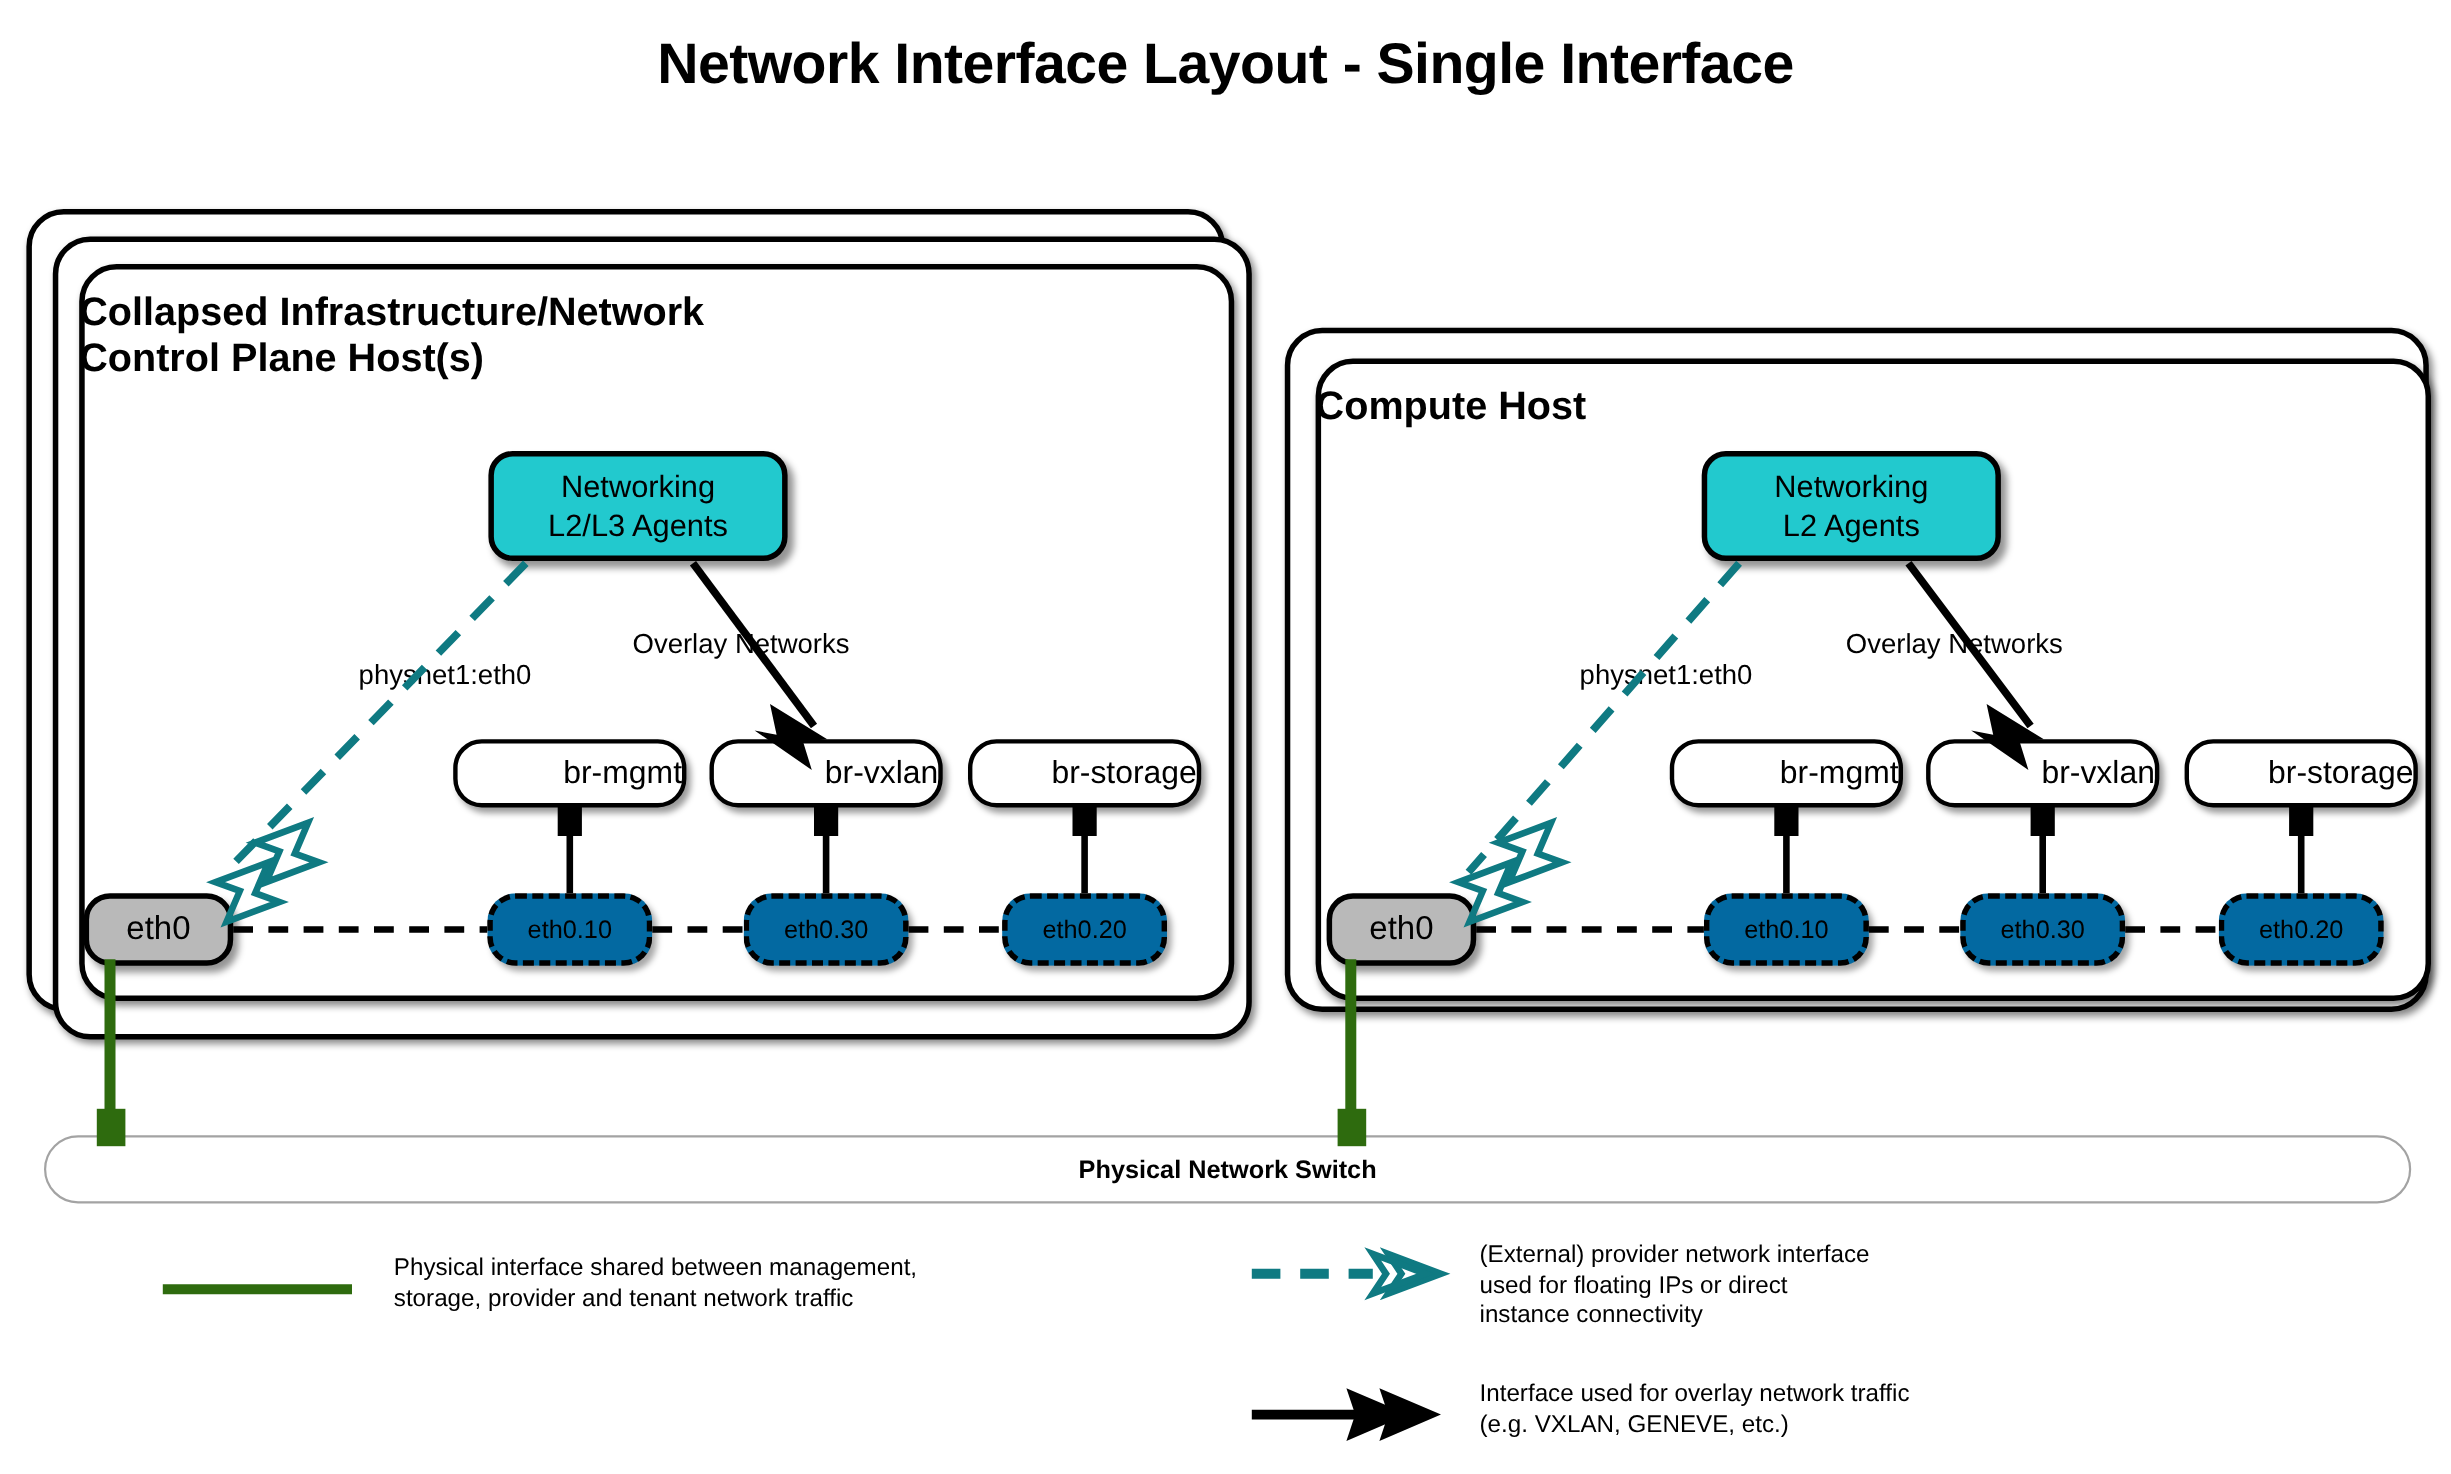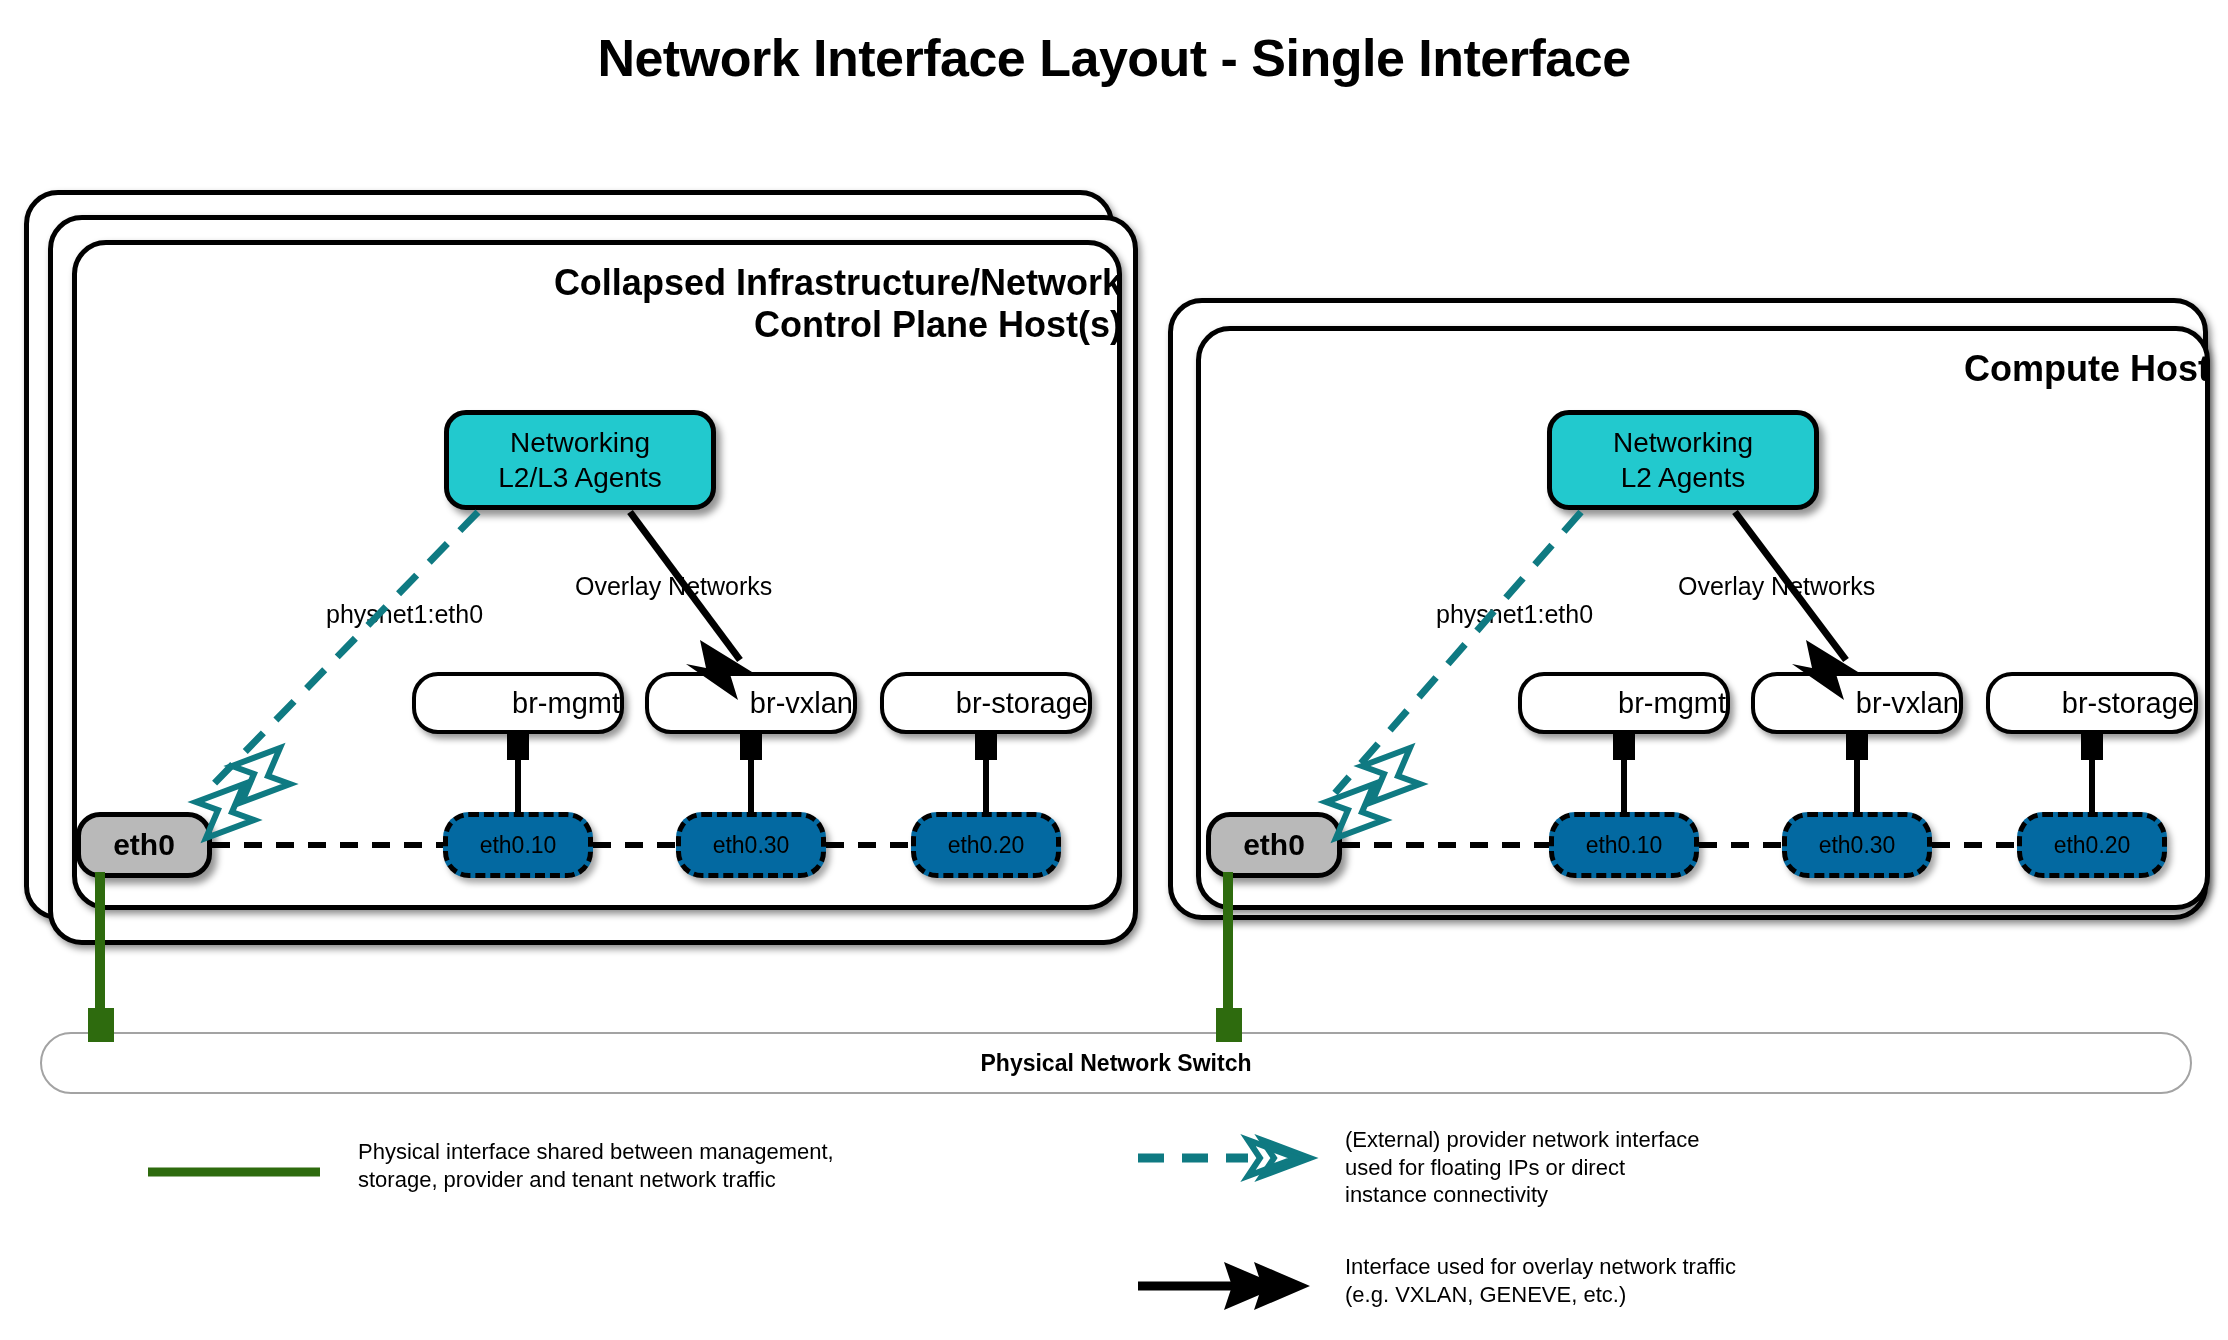--- a/index.html
+++ b/index.html
@@ -12,21 +12,21 @@
 
   
   #title{left:0;top:28px;width:2228px;text-align:center;
          font-size:52px;font-weight:bold;letter-spacing:-0.5px;}
 
   
   .card{position:absolute;background:#fff;border:5px solid #000;border-radius:34px;
         box-sizing:border-box;}
   .card.shadowed{box-shadow:3px 4px 7px rgba(0,0,0,0.45);}
 
-  .host-title{position:absolute;text-align:right;font-size:36px;font-weight:bold;
+  .host-title{position:absolute;text-align:left;font-size:36px;font-weight:bold;
               line-height:1.18;}
 
   
   .agents{position:absolute;background:#22c9ce;border:5px solid #000;border-radius:22px;
           box-sizing:border-box;display:flex;flex-direction:column;align-items:center;
           justify-content:center;font-size:28px;line-height:1.25;
           box-shadow:5px 6px 7px rgba(0,0,0,0.42);}
 
   
   .bridge{position:absolute;background:#fff;border:4px solid #000;border-radius:26px;
@@ -34,21 +34,21 @@
           font-size:29px;box-shadow:4px 5px 6px rgba(0,0,0,0.40);}
 
   
   .vlan{position:absolute;background:#0369a1;border:5px dashed #000;border-radius:26px;
         box-sizing:border-box;display:flex;align-items:center;justify-content:center;
         font-size:23px;box-shadow:4px 5px 6px rgba(0,0,0,0.35);}
 
   
   .nic{position:absolute;background:#b9b9b9;border:5px solid #000;border-radius:24px;
        box-sizing:border-box;display:flex;align-items:center;justify-content:center;
-       font-size:30px;box-shadow:5px 6px 7px rgba(0,0,0,0.42);font-weight:bold;}
+       font-size:30px;box-shadow:5px 6px 7px rgba(0,0,0,0.42);}
 
   
   #switch{position:absolute;background:#fff;border:2px solid #a3a3a3;border-radius:34px;
           box-sizing:border-box;display:flex;align-items:center;justify-content:center;
           font-size:23px;font-weight:bold;}
 
   
   .edgelabel{position:absolute;font-size:25px;white-space:nowrap;}
 
   

